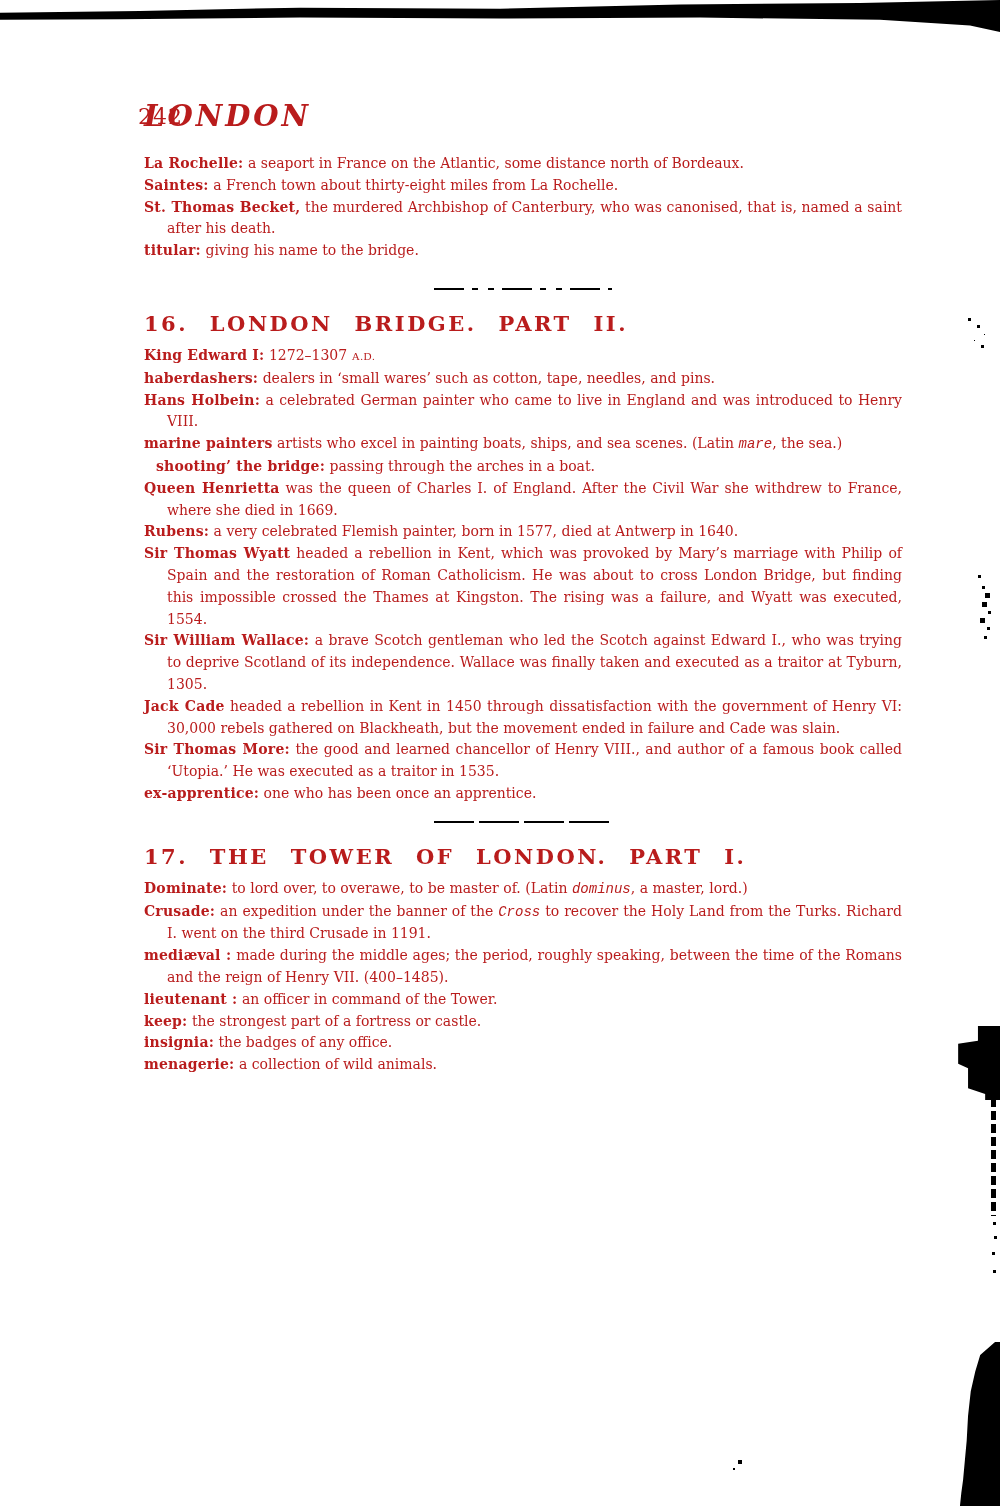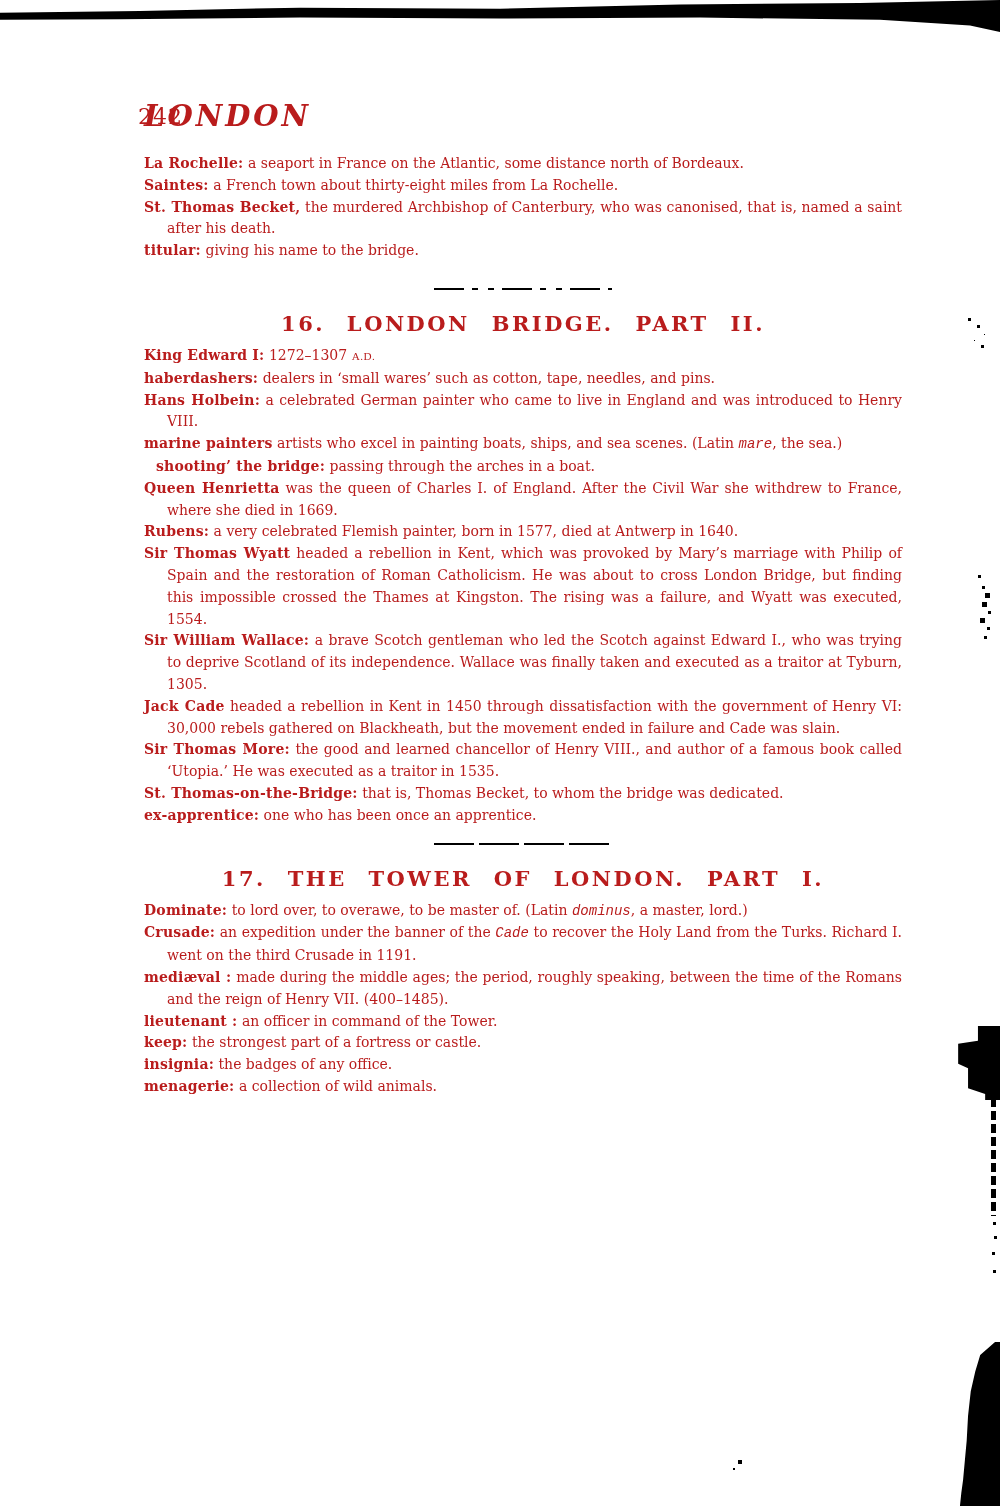--- a/index.html
+++ b/index.html
@@ -34,21 +34,20 @@
     font-size:14px; line-height:21.8px;
     text-align:justify;
   }
   .entry.indent { padding-left:35px; text-indent:-23px; }
   .entry .term { font-weight:bold; letter-spacing:0.2px; }
   .seg.italic { font-style:italic;font-family:Liberation Mono, monospace; }
   .seg.smallcaps { font-size:0.8em; letter-spacing:0.5px;font-family:Liberation Serif, serif; }
 
   .section-heading {
     margin:20px 0 8px 0;
-    text-align:center;
     font-size:21px; font-weight:bold;
     letter-spacing:2.5px; word-spacing:12px;
     line-height:27px;
   }
   .entries-2 { margin-top:7px; }
 
   .divider {
     height:2px; width:178px;
     margin:0 auto;
   }
@@ -127,28 +126,27 @@
         <p class="entry"><b class="term">haberdashers:</b> <span class="seg normal">dealers in ‘small wares’ such as cotton, tape, needles, and pins.</span></p>
         <p class="entry"><b class="term">Hans Holbein:</b> <span class="seg normal">a celebrated German painter who came to live in England and was introduced to Henry VIII.</span></p>
         <p class="entry"><b class="term">marine painters</b> <span class="seg normal">artists who excel in painting boats, ships, and sea scenes. (Latin </span><span class="seg italic">mare</span><span class="seg normal">, the sea.)</span></p>
         <p class="entry indent"><b class="term">shooting’ the bridge:</b> <span class="seg normal">passing through the arches in a boat.</span></p>
         <p class="entry"><b class="term">Queen Henrietta</b> <span class="seg normal">was the queen of Charles I. of England. After the Civil War she withdrew to France, where she died in 1669.</span></p>
         <p class="entry"><b class="term">Rubens:</b> <span class="seg normal">a very celebrated Flemish painter, born in 1577, died at Antwerp in 1640.</span></p>
         <p class="entry"><b class="term">Sir Thomas Wyatt</b> <span class="seg normal">headed a rebellion in Kent, which was provoked by Mary’s marriage with Philip of Spain and the restoration of Roman Catholicism. He was about to cross London Bridge, but finding this impossible crossed the Thames at Kingston. The rising was a failure, and Wyatt was executed, 1554.</span></p>
         <p class="entry"><b class="term">Sir William Wallace:</b> <span class="seg normal">a brave Scotch gentleman who led the Scotch against Edward I., who was trying to deprive Scotland of its independence. Wallace was finally taken and executed as a traitor at Tyburn, 1305.</span></p>
         <p class="entry"><b class="term">Jack Cade</b> <span class="seg normal">headed a rebellion in Kent in 1450 through dissatisfaction with the government of Henry VI: 30,000 rebels gathered on Blackheath, but the movement ended in failure and Cade was slain.</span></p>
         <p class="entry"><b class="term">Sir Thomas More:</b> <span class="seg normal">the good and learned chancellor of Henry VIII., and author of a famous book called ‘Utopia.’ He was executed as a traitor in 1535.</span></p>
-        <p class="entry"><b class="term">St. Thomas-on-the-Bridge:</b> <span class="seg normal">that is, Thomas Becket, to whom the bridge was dedicated.</span></p>
         <p class="entry"><b class="term">ex-apprentice:</b> <span class="seg normal">one who has been once an apprentice.</span></p>
       </div>
       <div class="divider divider-2"></div>
       <h2 class="section-heading">17. THE TOWER OF LONDON. PART I.</h2>
       <div class="entries entries-2">
         <p class="entry"><b class="term">Dominate:</b> <span class="seg normal">to lord over, to overawe, to be master of. (Latin </span><span class="seg italic">dominus</span><span class="seg normal">, a master, lord.)</span></p>
-        <p class="entry"><b class="term">Crusade:</b> <span class="seg normal">an expedition under the banner of the </span><span class="seg italic">Cade</span><span class="seg normal"> to recover the Holy Land from the Turks. Richard I. went on the third Crusade in 1191.</span></p>
+        <p class="entry"><b class="term">Crusade:</b> <span class="seg normal">an expedition under the banner of the </span><span class="seg italic">Cross</span><span class="seg normal"> to recover the Holy Land from the Turks. Richard I. went on the third Crusade in 1191.</span></p>
         <p class="entry"><b class="term">mediæval :</b> <span class="seg normal">made during the middle ages; the period, roughly speaking, between the time of the Romans and the reign of Henry VII. (400–1485).</span></p>
         <p class="entry"><b class="term">lieutenant :</b> <span class="seg normal">an officer in command of the Tower.</span></p>
         <p class="entry"><b class="term">keep:</b> <span class="seg normal">the strongest part of a fortress or castle.</span></p>
         <p class="entry"><b class="term">insignia:</b> <span class="seg normal">the badges of any office.</span></p>
         <p class="entry"><b class="term">menagerie:</b> <span class="seg normal">a collection of wild animals.</span></p>
       </div>
     </main>
 
 </div>
 

